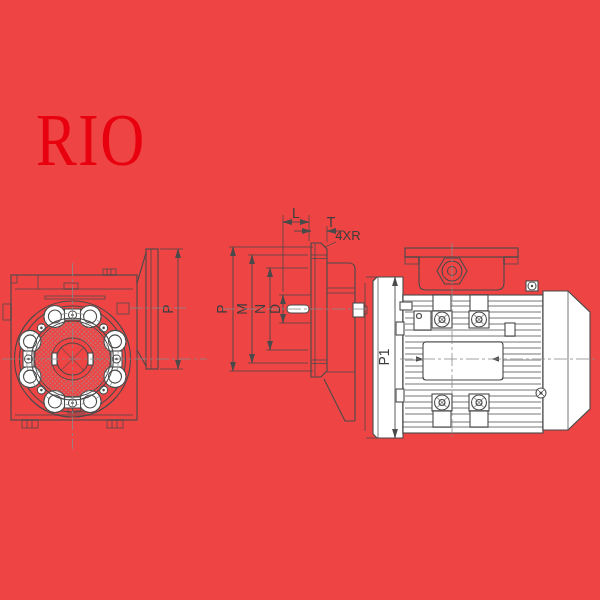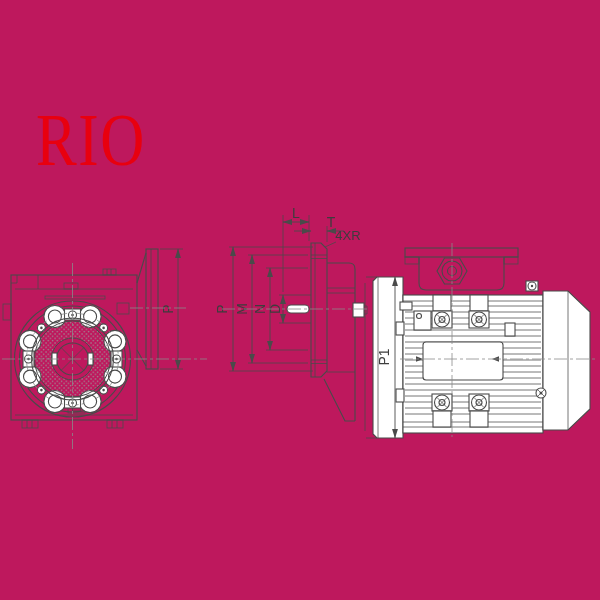--- a/index.html
+++ b/index.html
@@ -1,16 +1,16 @@
 <!DOCTYPE html>
 <html><head>
 <meta charset="utf-8">
 <style>
   html,body{margin:0;padding:0;background:#ffffff;}
-  .stage{width:600px;height:600px;position:relative;background:#be185d;overflow:hidden;}
+  .stage{width:600px;height:600px;position:relative;background:#ef4444;overflow:hidden;}
   .ol  {fill:none;stroke:#4a4a4a;stroke-width:1.1;}
   .fw  {fill:#ffffff;stroke:#4a4a4a;stroke-width:1.1;}
   .thin{fill:none;stroke:#4a4a4a;stroke-width:0.75;}
   .dim {fill:none;stroke:#4a4a4a;stroke-width:0.9;}
   .cl  {fill:none;stroke:#8a8a8a;stroke-width:0.8;stroke-dasharray:13 3 3 3;}
   .dot {fill:#4a4a4a;stroke:none;}
   .lbl {font:14px "Liberation Sans", sans-serif; fill:#3d3d3d;}
   .lbl-sm {font:13px "Liberation Sans", sans-serif; fill:#3d3d3d;}
   .logo{font-family:"Liberation Serif", serif; font-size:74px; letter-spacing:2px;}
 </style>

